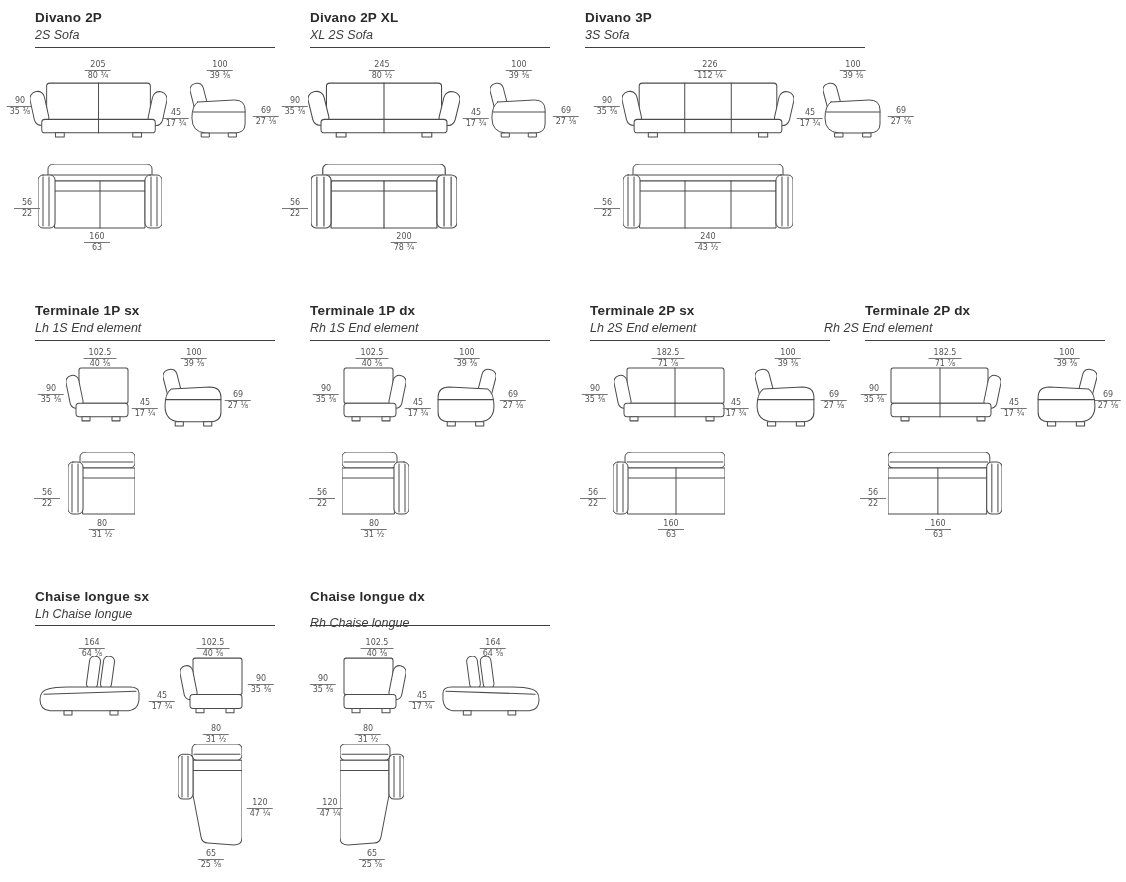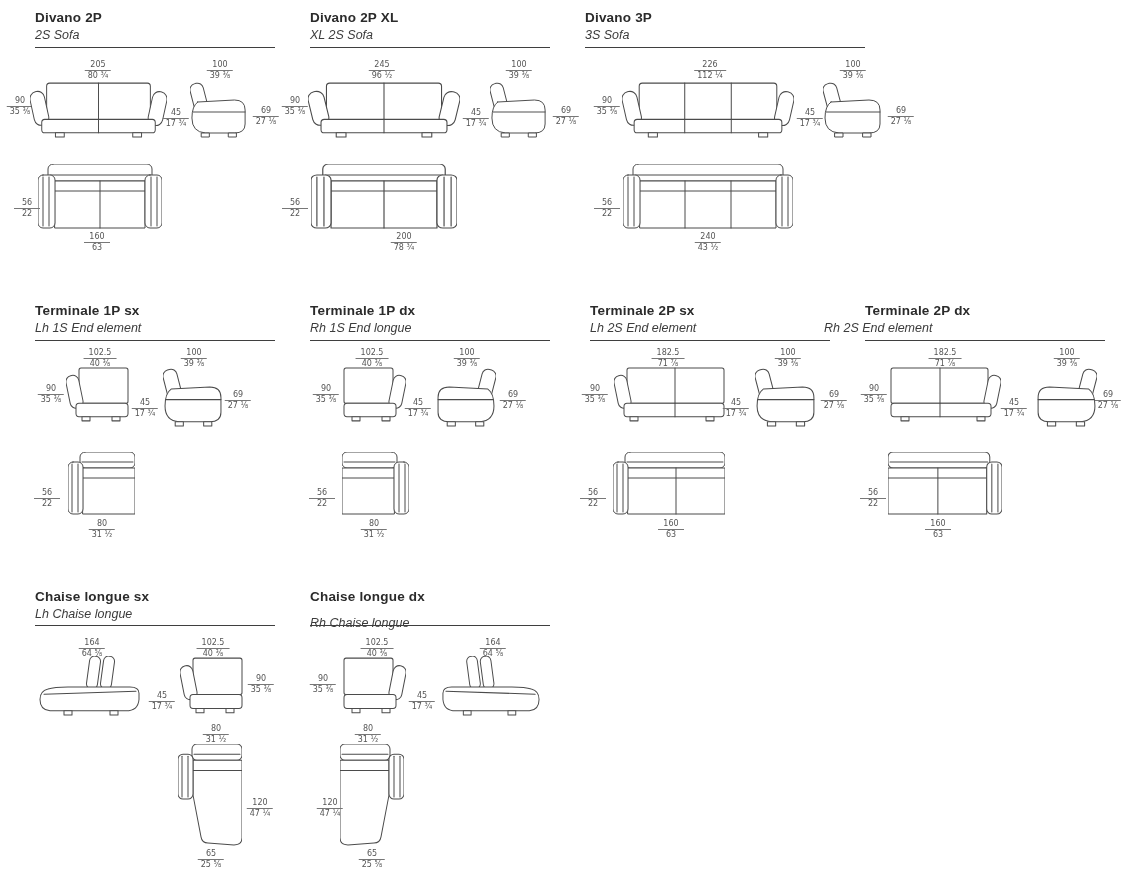--- a/index.html
+++ b/index.html
@@ -177,21 +177,21 @@
         <span class="in">63</span>
       </div>
   </div>
 
   <div>
     <div class="sec-title" style="left:310px;top:10px">Divano 2P XL</div>
     <div class="sec-sub" style="left:310px;top:28px">XL 2S Sofa</div>
     <div class="rule" style="left:310px;top:47px;width:240px"></div>
     <div class="dim" style="left:382px;top:60px">
         <span class="cm">245</span>
-        <span class="in">96 ½</span>
+        <span class="in">80 ½</span>
       </div>
     <div class="dim" style="left:295px;top:96px">
         <span class="cm">90</span>
         <span class="in">35 ⅜</span>
       </div>
     <svg class="draw" style="left:308px;top:80px" width="152" height="58" viewBox="0 0 140 56" preserveAspectRatio="none">
         <use href="#front2"></use>
       </svg>
     <div class="dim" style="left:476px;top:108px">
         <span class="cm">45</span>
@@ -302,21 +302,21 @@
         <span class="in">22</span>
       </div>
     <div class="dim" style="left:102px;top:519px">
         <span class="cm">80</span>
         <span class="in">31 ½</span>
       </div>
   </div>
 
   <div>
     <div class="sec-title" style="left:310px;top:303px">Terminale 1P dx</div>
-    <div class="sec-sub" style="left:310px;top:321px">Rh 1S End longue</div>
+    <div class="sec-sub" style="left:310px;top:321px">Rh 1S End element</div>
     <div class="rule" style="left:310px;top:340px;width:240px"></div>
     <div class="dim" style="left:372px;top:348px">
         <span class="cm">102.5</span>
         <span class="in">40 ⅜</span>
       </div>
     <div class="dim" style="left:326px;top:384px">
         <span class="cm">90</span>
         <span class="in">35 ⅜</span>
       </div>
     <svg class="draw flip" style="left:342px;top:366px" width="64" height="59" viewBox="0 0 64 57" preserveAspectRatio="none">

